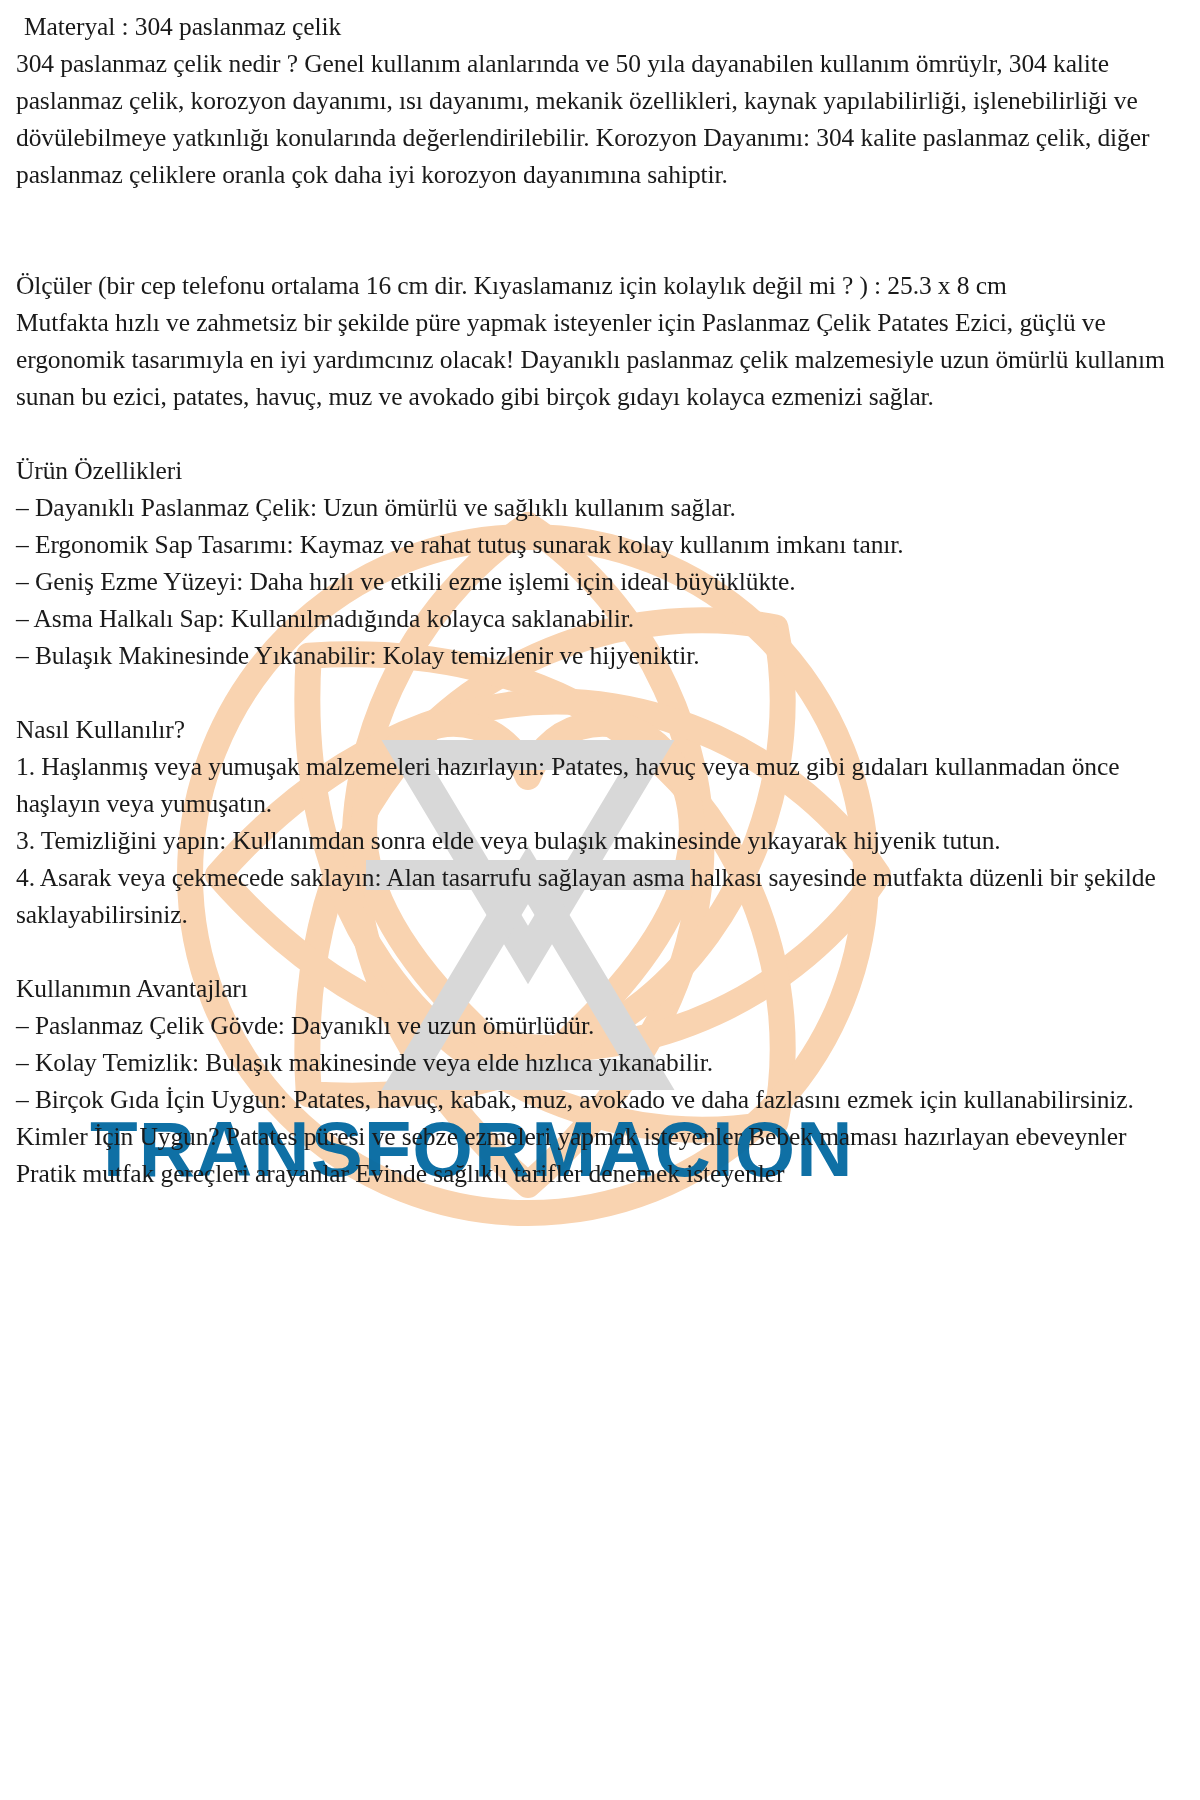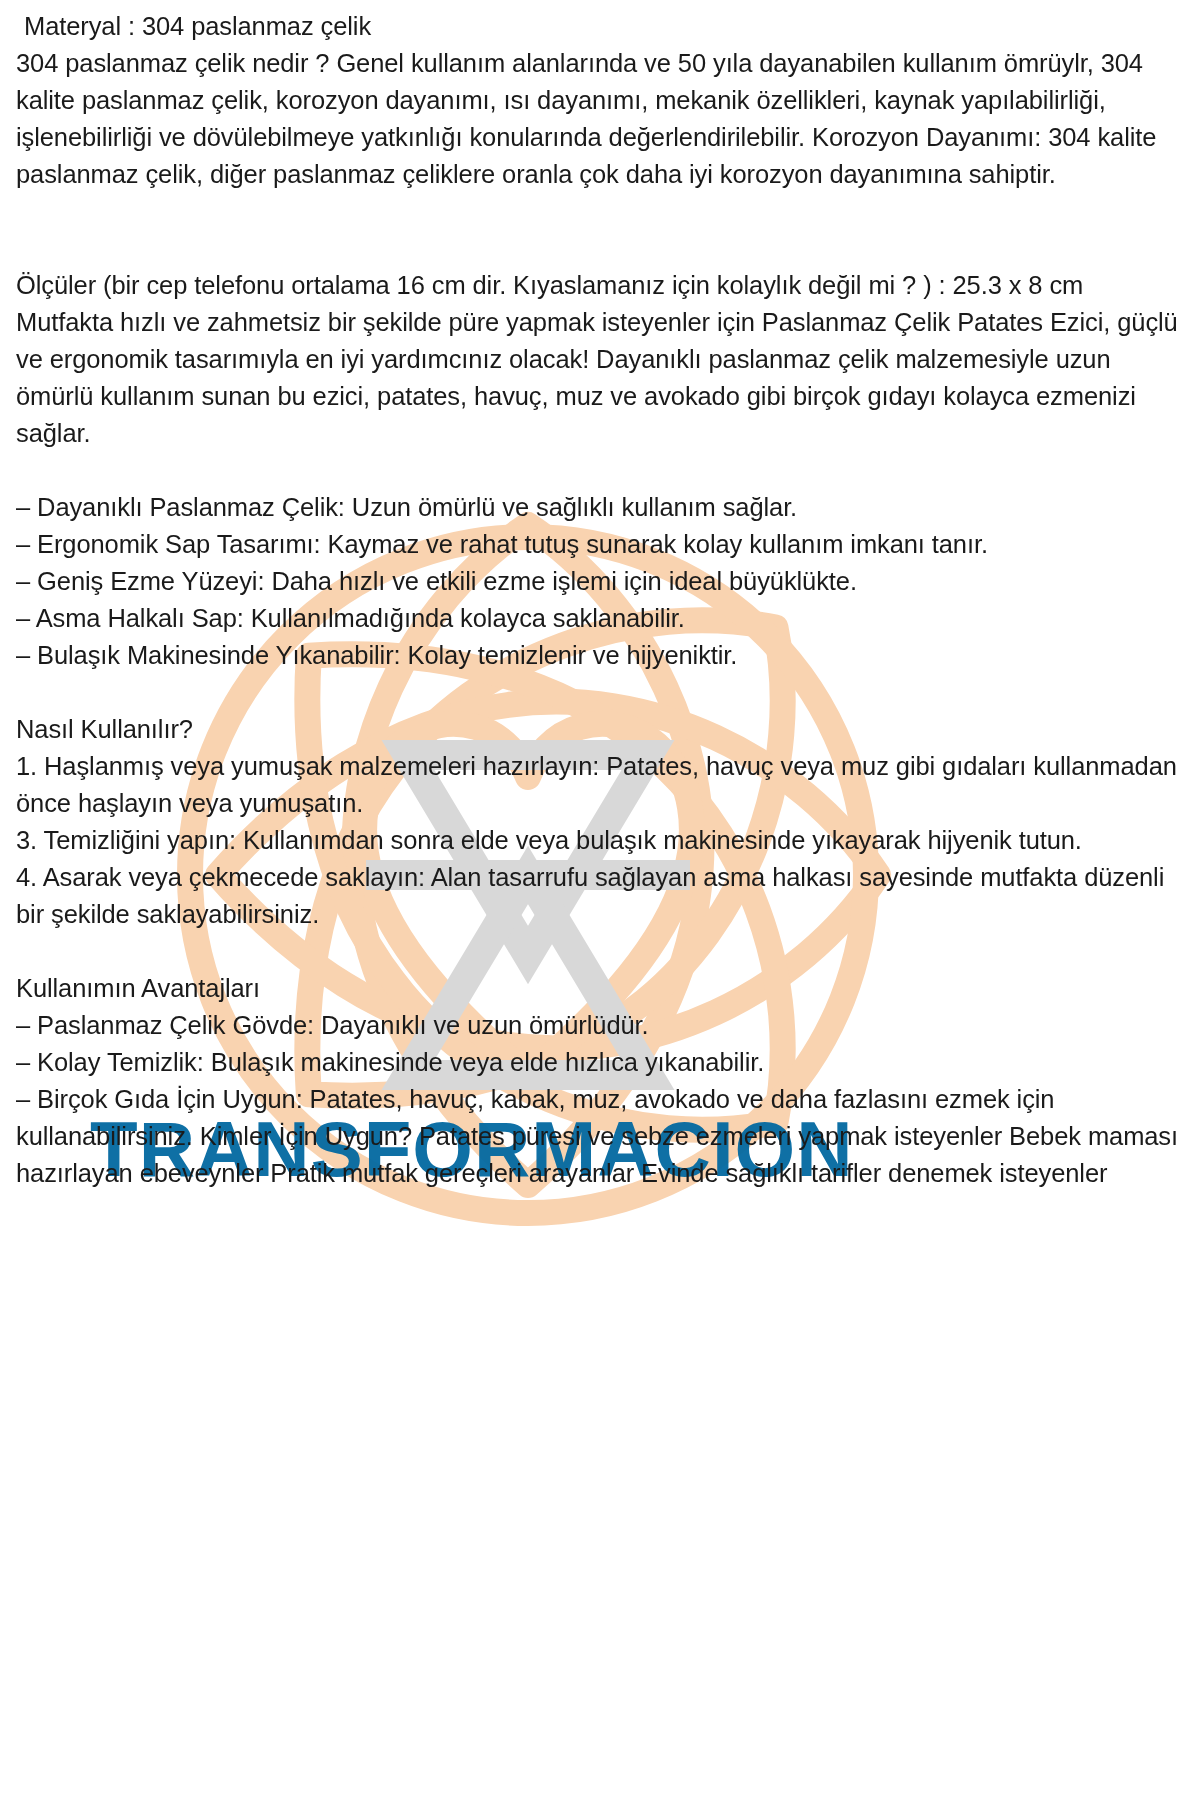--- a/index.html
+++ b/index.html
@@ -51,20 +51,21 @@
 
   
   #doc {
     position: absolute;
     left: 0;
     top: 0;
     width: 1200px;
     z-index: 2;
     padding: 8px 8px 0 16px;
     box-sizing: border-box;
+    font-family: Liberation Serif, serif;
   }
   .para {
     font-size: 25.5px;
     line-height: 37px;
     margin: 0;
     letter-spacing: -0.1px;
     word-spacing: 0px;
   }
   .indent-1 {
     padding-left: 8px;
@@ -114,20 +115,21 @@
 
 
   <div class="blank-line"></div>
 
   <p class="para">Ölçüler (bir cep telefonu ortalama 16 cm dir. Kıyaslamanız için kolaylık değil mi ? ) : 25.3 x 8 cm</p>
 
   <p class="para">Mutfakta hızlı ve zahmetsiz bir şekilde püre yapmak isteyenler için Paslanmaz Çelik Patates Ezici, güçlü ve ergonomik tasarımıyla en iyi yardımcınız olacak! Dayanıklı paslanmaz çelik malzemesiyle uzun ömürlü kullanım sunan bu ezici, patates, havuç, muz ve avokado gibi birçok gıdayı kolayca ezmenizi sağlar.</p>
 
   <div class="blank-line"></div>
 
+  <p class="para">Ürün Özellikleri</p>
   <p class="para">– Dayanıklı Paslanmaz Çelik: Uzun ömürlü ve sağlıklı kullanım sağlar.</p>
   <p class="para">– Ergonomik Sap Tasarımı: Kaymaz ve rahat tutuş sunarak kolay kullanım imkanı tanır.</p>
   <p class="para">– Geniş Ezme Yüzeyi: Daha hızlı ve etkili ezme işlemi için ideal büyüklükte.</p>
   <p class="para">– Asma Halkalı Sap: Kullanılmadığında kolayca saklanabilir.</p>
   <p class="para">– Bulaşık Makinesinde Yıkanabilir: Kolay temizlenir ve hijyeniktir.</p>
 
   <div class="blank-line"></div>
 
   <p class="para">Nasıl Kullanılır?</p>
   <p class="para">1. Haşlanmış veya yumuşak malzemeleri hazırlayın: Patates, havuç veya muz gibi gıdaları kullanmadan önce haşlayın veya yumuşatın.</p>

